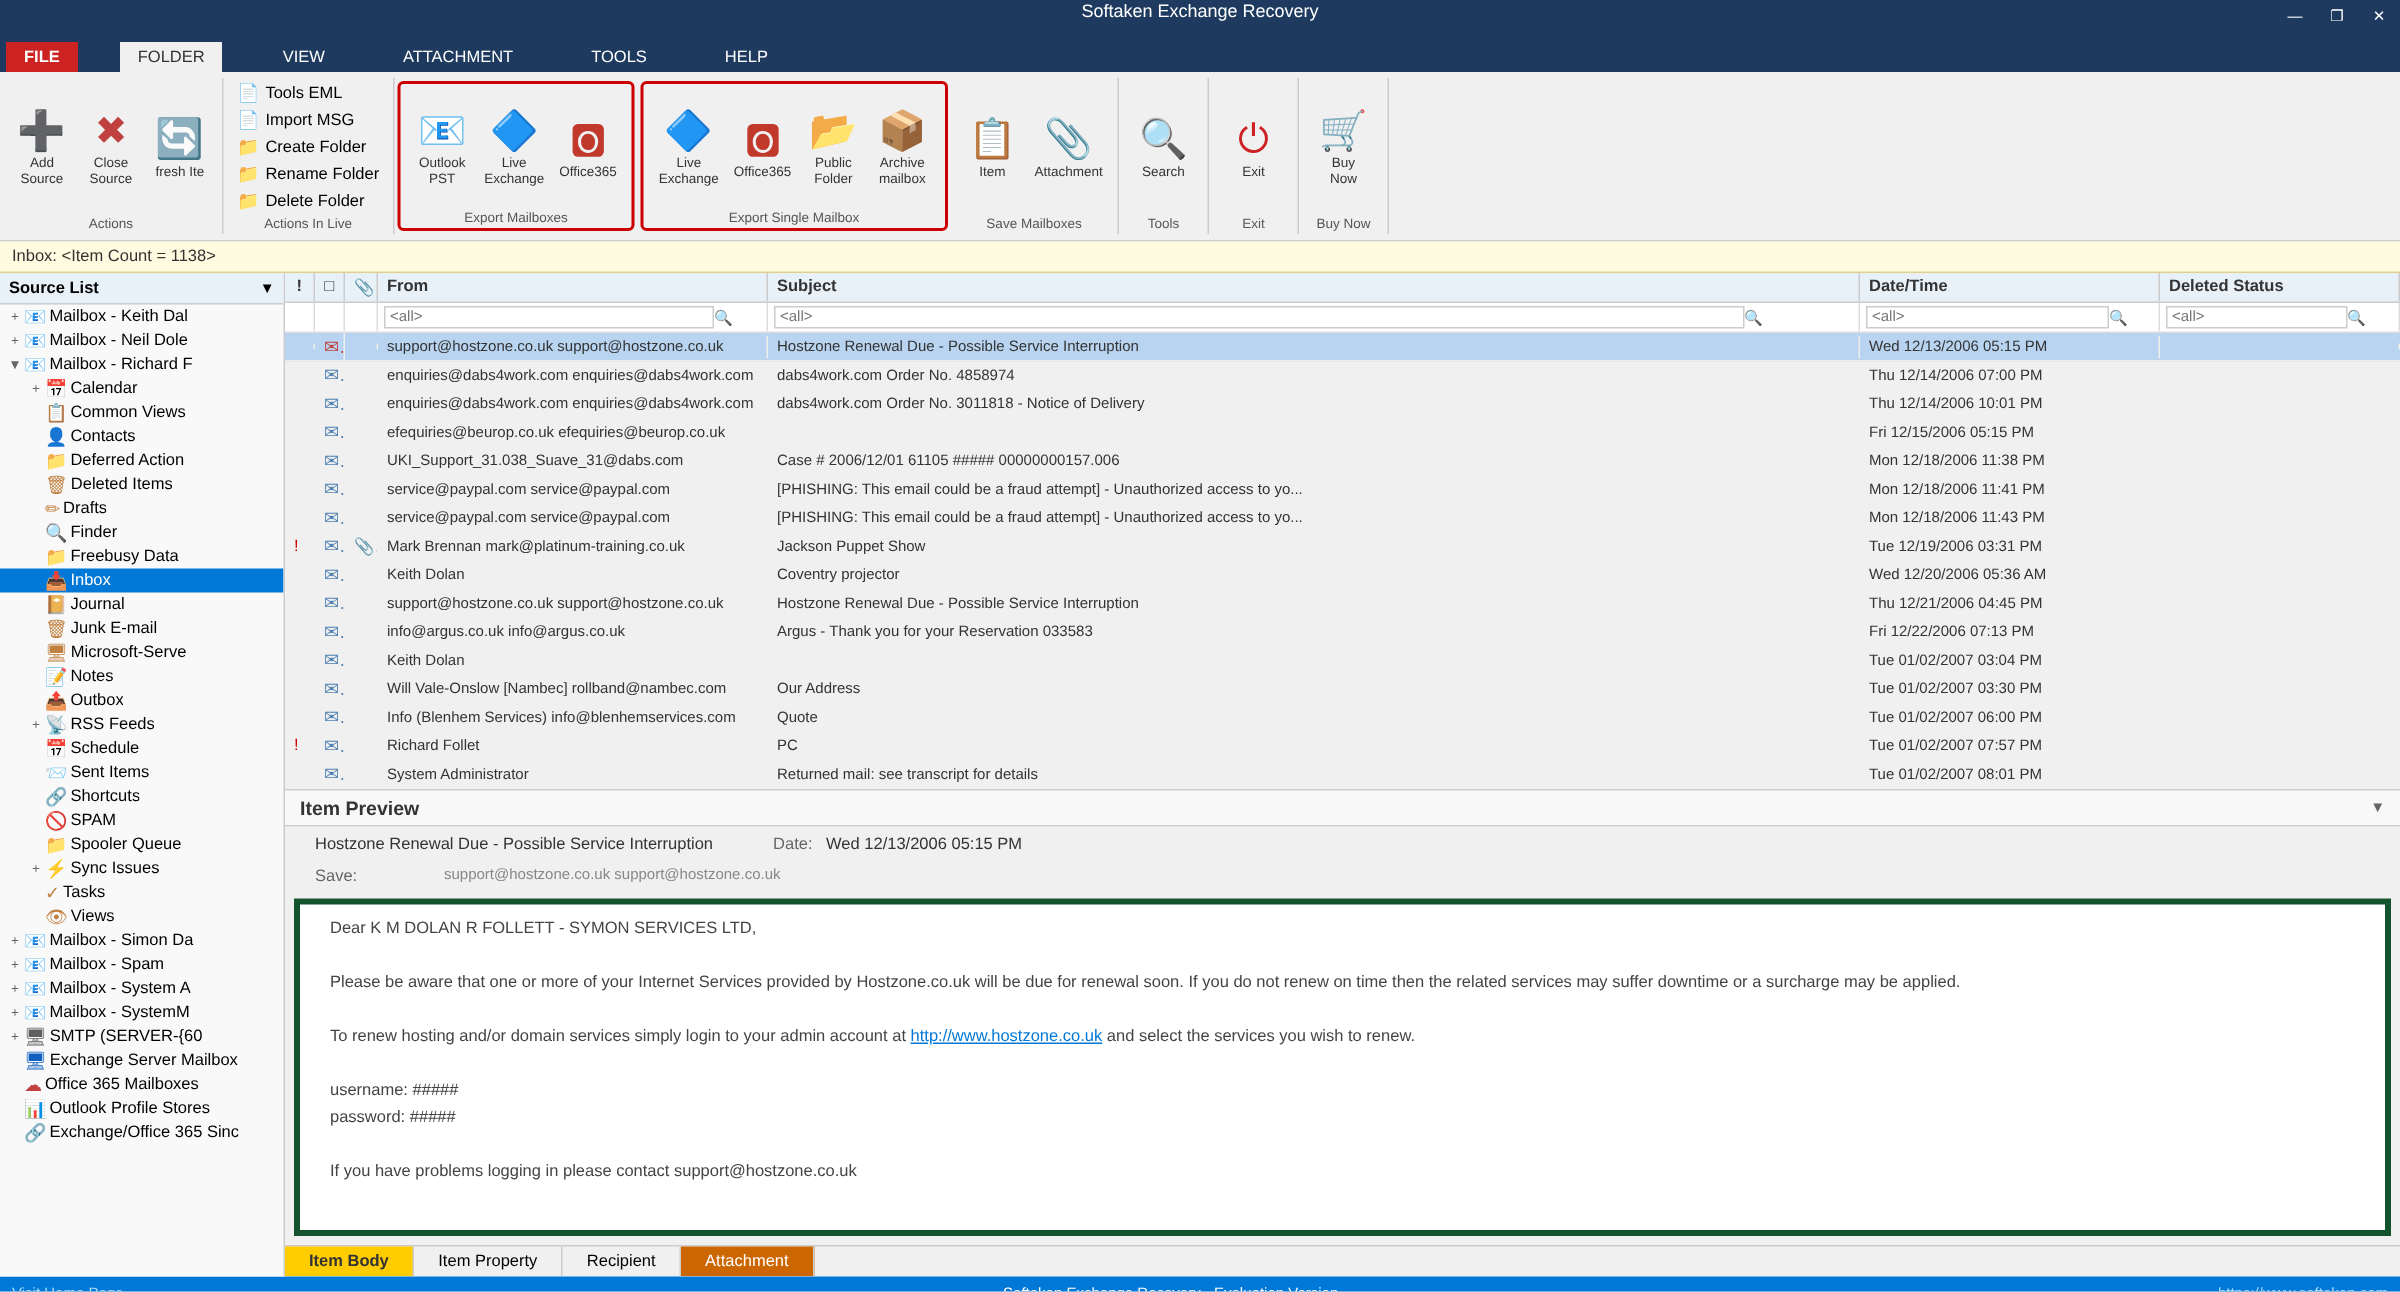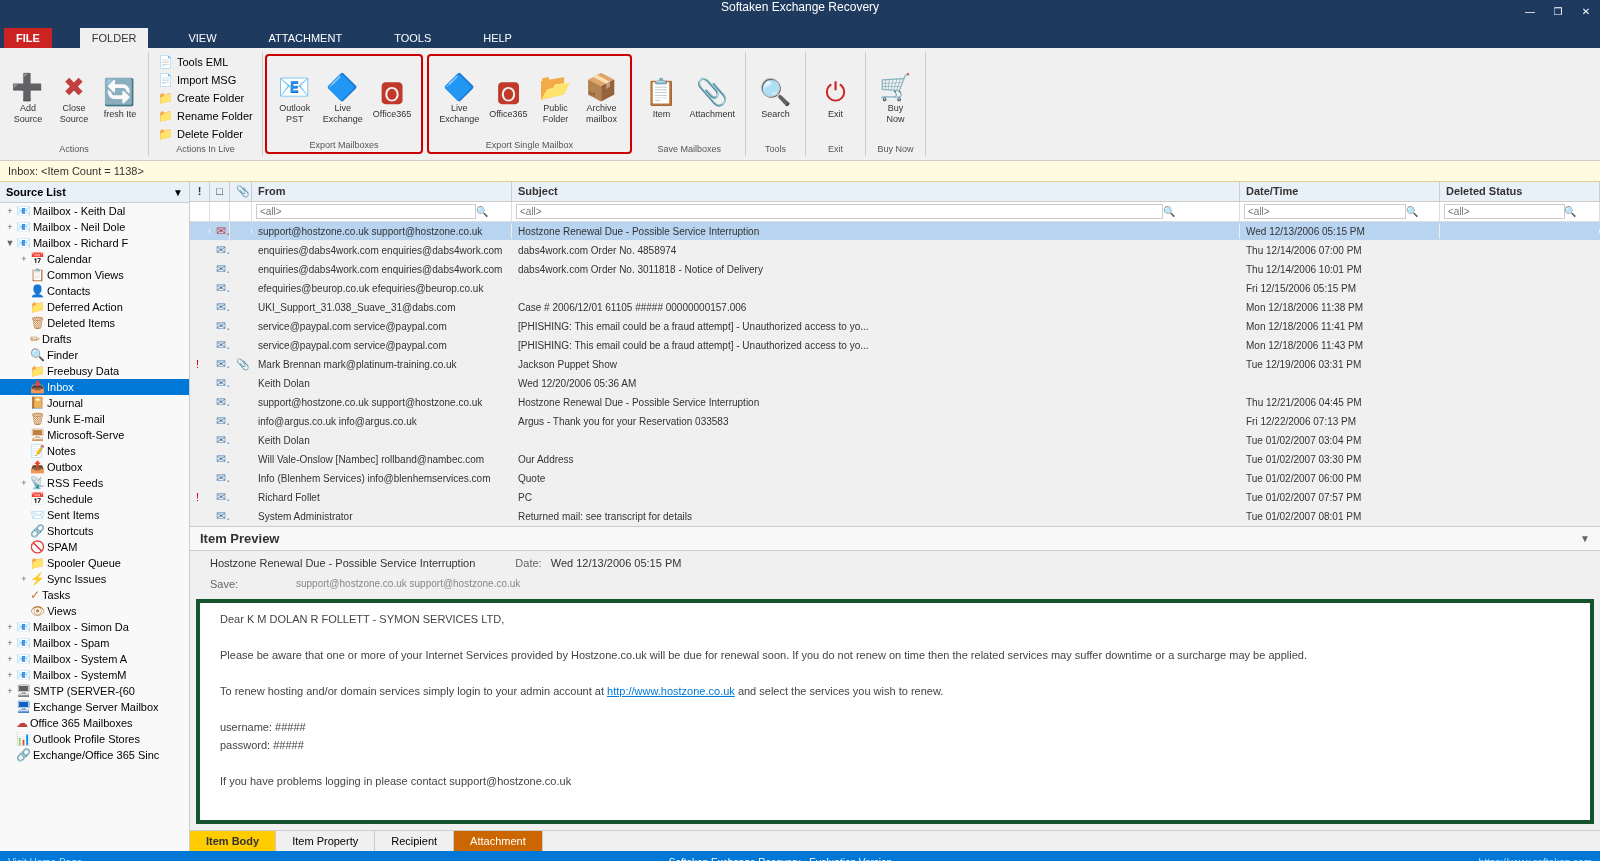--- a/index.html
+++ b/index.html
@@ -536,20 +536,21 @@
             <div class="email-cell col-from" style="width: 260px;">Mark Brennan mark@platinum-training.co.uk</div>
             <div class="email-cell col-subject" style="flex: 1 1 0%;">Jackson Puppet Show</div>
             <div class="email-cell col-date" style="width: 200px;">Tue 12/19/2006 03:31 PM</div>
             <div class="email-cell col-deleted" style="width: 160px;"></div>
           </div>
           <div class="email-row">
             <div class="email-cell col-flag" style="width: 20px; color: rgb(204, 0, 0); font-size: 11px;"></div>
             <div class="email-cell col-read" style="width: 20px; color: rgb(80, 128, 176); font-size: 12px;">✉</div>
             <div class="email-cell col-attach" style="width: 22px; font-size: 11px;"></div>
             <div class="email-cell col-from" style="width: 260px;">Keith Dolan</div>
+            <div class="email-cell col-subject" style="flex: 1 1 0%;">Coventry projector</div>
             <div class="email-cell col-date" style="width: 200px;">Wed 12/20/2006 05:36 AM</div>
             <div class="email-cell col-deleted" style="width: 160px;"></div>
           </div>
           <div class="email-row">
             <div class="email-cell col-flag" style="width: 20px; color: rgb(204, 0, 0); font-size: 11px;"></div>
             <div class="email-cell col-read" style="width: 20px; color: rgb(80, 128, 176); font-size: 12px;">✉</div>
             <div class="email-cell col-attach" style="width: 22px; font-size: 11px;"></div>
             <div class="email-cell col-from" style="width: 260px;">support@hostzone.co.uk support@hostzone.co.uk</div>
             <div class="email-cell col-subject" style="flex: 1 1 0%;">Hostzone Renewal Due - Possible Service Interruption</div>
             <div class="email-cell col-date" style="width: 200px;">Thu 12/21/2006 04:45 PM</div>

